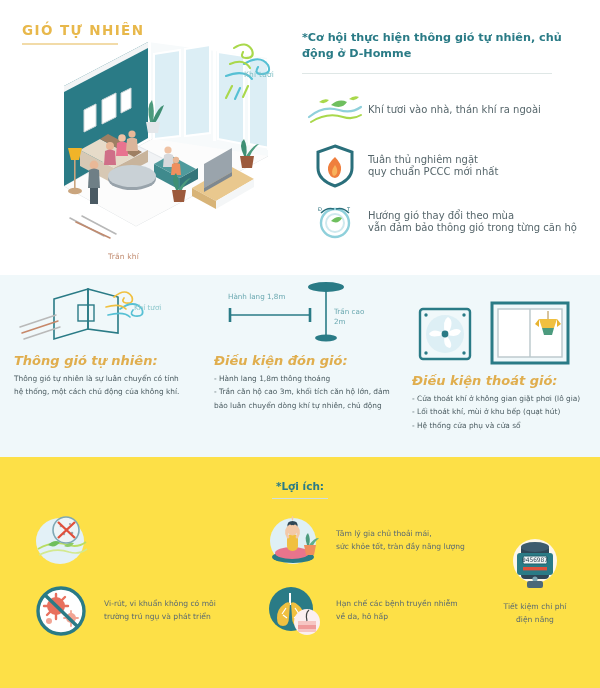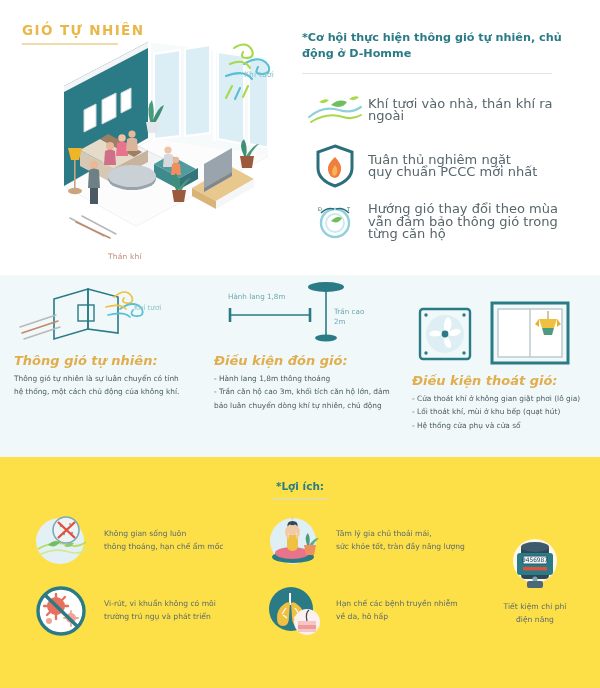--- a/index.html
+++ b/index.html
@@ -38,21 +38,21 @@
 
   
   .panel { position: absolute; left: 302px; top: 30px; width: 276px; }
   .panel-title {
     font-size: 11.2px; line-height: 16px; color: #2a7b86; font-weight: bold;
   }
   .panel-rule { margin-top: 11px; width: 250px; height: 1px; background: #dfe7e6; }
   .panel-list { margin-top: 13px; }
   .panel-row { display: flex; align-items: center; min-height: 46px; margin-bottom: 10px; }
   .panel-icon { width: 66px; flex: 0 0 66px; display: flex; justify-content: center; align-items: center; }
-  .panel-text { font-size: 13px; line-height: 12.5px; color: #56666b; }
+  .panel-text { font-size: 10px; line-height: 12.5px; color: #56666b; }
 
   
   .band {
     position: absolute; left: 0; top: 275px; width: 600px; height: 182px;
     background: #f0f8fa;
   }
   .band-col { position: absolute; top: 0; }
   .col1 { left: 14px;  width: 196px; }
   .col2 { left: 214px; width: 196px; }
   .col3 { left: 412px; width: 180px; margin-top: 20px; }
@@ -213,21 +213,21 @@
           <path d="M190,48 l-5,11" stroke="#a9d84b"></path>
         </g>
 
         <g stroke-width="1.6" stroke-linecap="round">
           <path d="M46,198 L12,180" stroke="#b8b8b8" fill="none"></path>
           <path d="M52,200 L18,184" stroke="#c08a6e" fill="none"></path>
           <path d="M58,196 L24,178" stroke="#b8b8b8" fill="none"></path>
         </g>
       </svg>
       <div class="lbl-khituoi-hero">Khí tươi</div>
-      <div class="lbl-thankhi-hero">Thán khí</div>
+      <div class="lbl-thankhi-hero">Trần khí</div>
     </div>
 
     <div class="panel">
       <div class="panel-title">*Cơ hội thực hiện thông gió tự nhiên, chủ động ở D-Homme</div>
       <div class="panel-rule"></div>
 
       <div class="panel-list">
 
         <div class="panel-row">
           <div class="panel-icon">
@@ -395,24 +395,20 @@
               <circle cx="27" cy="11" r="1.3"></circle>
               <circle cx="36" cy="9" r="1.1"></circle>
               <circle cx="30" cy="19" r="1.2"></circle>
               <circle cx="38" cy="18" r="1.3"></circle>
               <circle cx="33" cy="14" r="1"></circle>
             </g>
           <path d="M24,7 L41,23 M41,7 L24,23" stroke="#e0503c" stroke-width="2.4" fill="none"></path>
         </svg>
       </div>
       <div class="ben-gap"></div>
-      <div class="ben-text">
-        <p>Không gian sống luôn</p>
-        <p>thông thoáng, hạn chế ẩm mốc</p>
-      </div>
     </div>
 
     <div class="ben-item b2">
       <div class="ben-icon">
         <svg width="56" height="52" viewBox="0 0 56 52">
           <circle cx="27" cy="26" r="23" fill="#ffffff" stroke="#2a7b86" stroke-width="3.4"></circle>
           <g fill="#e8705e">
             <circle cx="22" cy="21" r="9"></circle>
             <g stroke="#e8705e" stroke-width="2.4" stroke-linecap="round">
               <path d="M22,9 v5"></path>

